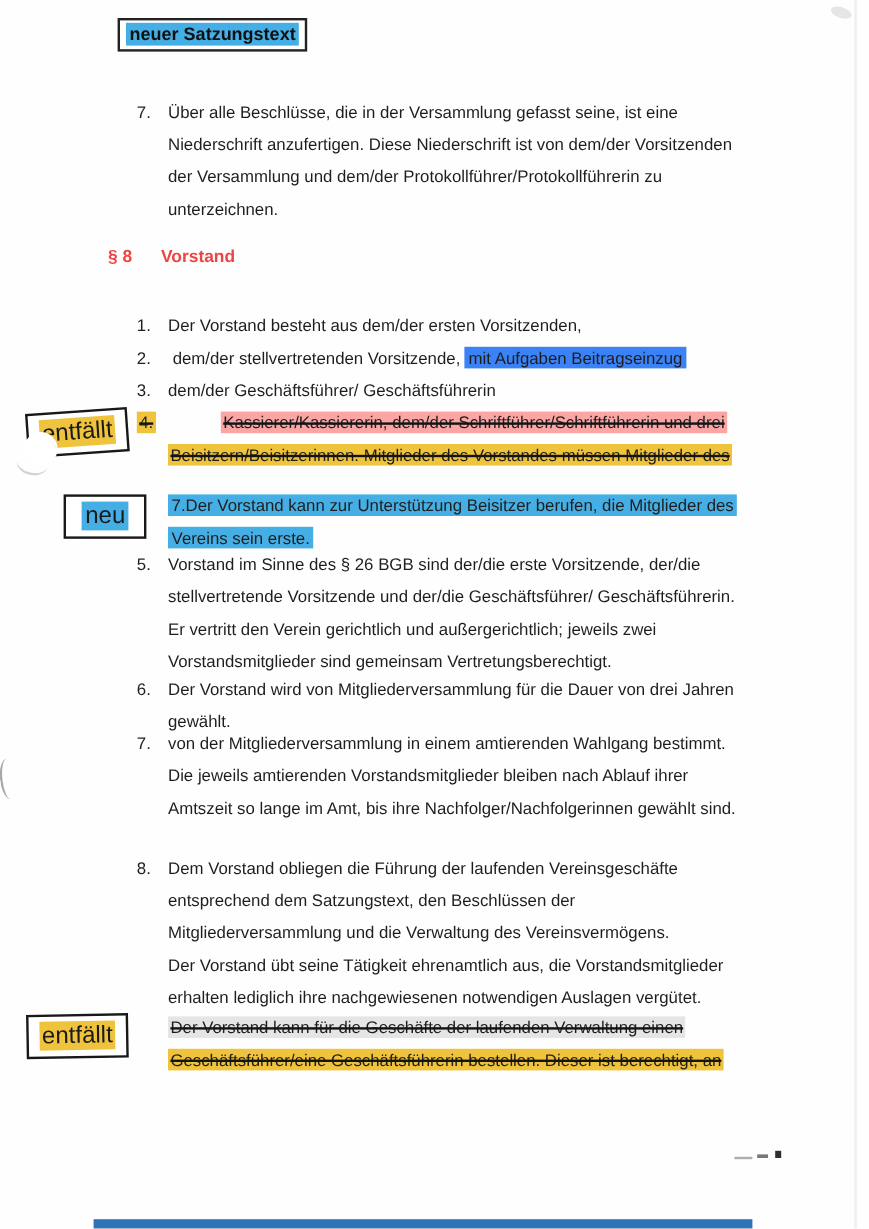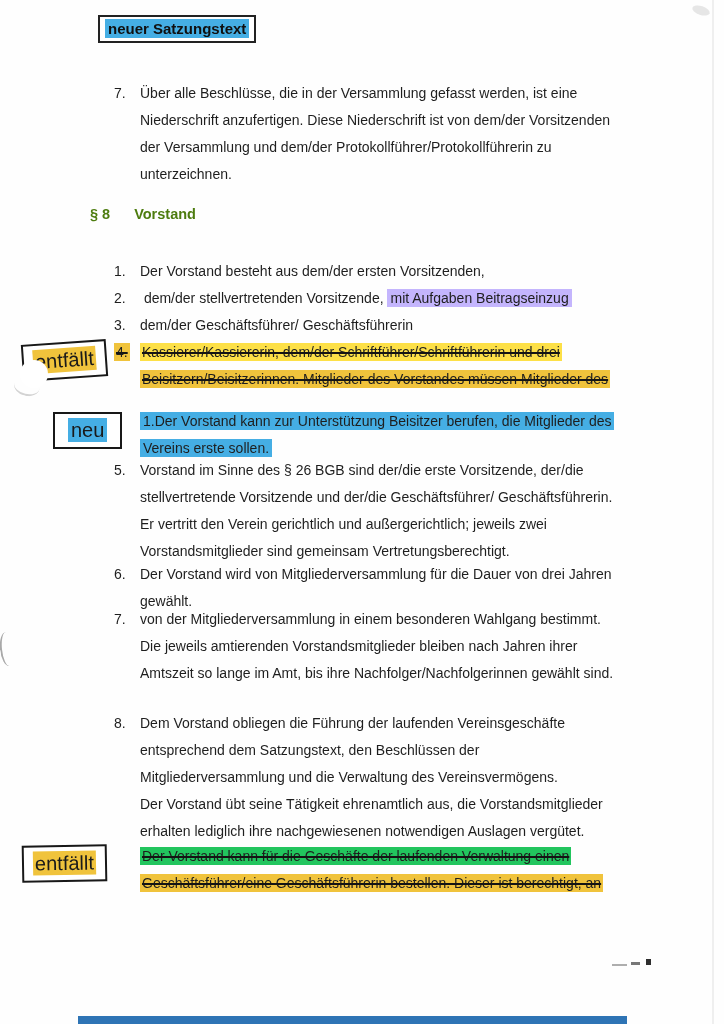--- a/index.html
+++ b/index.html
@@ -8,21 +8,21 @@
     background:#fefefe;
     font-family:"Liberation Sans","DejaVu Sans",sans-serif;
     color:#1d1d1d;
   }
   .para{position:absolute;left:140px;font-size:14px;line-height:27px;color:#1e1e1e;}
   .line{white-space:pre;display:block;}
   .num{position:absolute;left:-26px;width:24px;white-space:pre;}
   .hl-blue{background:#45aee4;padding:1px 3px;}
   .hl-yellow{background:#f0c33c;padding:1px 2px;}
   .strike{text-decoration:line-through;text-decoration-thickness:1.8px;text-decoration-color:#141414;}
-  .heading{position:absolute;left:90px;font-size:14.5px;font-weight:bold;color:#4d7c0f;}
+  .heading{position:absolute;left:90px;font-size:14.5px;font-weight:bold;color:#ef4444;}
   .heading .h-title{margin-left:24px;}
 
   .anno-box{
     position:absolute;border:2px solid #181818;background:#fff;
     display:inline-block;
   }
   .top-box{left:98px;top:15px;padding:3px 5px;border-color:#222;}
   .top-box .label-top{font-weight:bold;font-size:15px;color:#101010;}
   .margin-label{font-size:20px;color:#1a1a1a;}
   .box-entf-top{left:22px;top:342px;padding:5px 9px;transform:rotate(-4deg);}
@@ -59,88 +59,88 @@
 
 <div class="page">
 
   <div class="anno-box top-box">
     <span class="label-top hl-blue" style="background: rgb(69, 174, 228);">neuer Satzungstext</span>
   </div>
   <div class="smudge-top-right"></div>
 
   <div class="para" style="top:80px;left:140px;">
     <span class="num">7.</span>
-    <span class="line">Über alle Beschlüsse, die in der Versammlung gefasst werden, ist eine</span>
+    <span class="line">Über alle Beschlüsse, die in der Versammlung gefasst seine, ist eine</span>
     <span class="line">Niederschrift anzufertigen. Diese Niederschrift ist von dem/der Vorsitzenden</span>
     <span class="line">der Versammlung und dem/der Protokollführer/Protokollführerin zu</span>
     <span class="line">unterzeichnen.</span>
   </div>
 
   <div class="heading" style="top:206px;">
     <span>§ 8</span><span class="h-title">Vorstand</span>
   </div>
 
   <div class="para" style="top:258px;">
     <span class="num">1.</span>
     <span class="line">Der Vorstand besteht aus dem/der ersten Vorsitzenden,</span>
   </div>
 
   <div class="para" style="top:285px;">
     <span class="num">2.</span>
-    <span class="line"><span> dem/der stellvertretenden Vorsitzende, </span><span class="hl-blue" style="background: #c4b5fd;">mit Aufgaben Beitragseinzug</span></span>
+    <span class="line"><span> dem/der stellvertretenden Vorsitzende, </span><span class="hl-blue" style="background: #3b82f6;">mit Aufgaben Beitragseinzug</span></span>
   </div>
 
   <div class="para" style="top:312px;">
     <span class="num">3.</span>
     <span class="line">dem/der Geschäftsführer/ Geschäftsführerin</span>
   </div>
 
   <div class="para" style="top:339px;">
     <span class="num"><span class="hl-yellow strike" style="background: rgb(240, 195, 60);">4.</span></span>
-    <span class="line"><span class="hl-yellow strike" style="background: #fde047;">Kassierer/Kassiererin, dem/der Schriftführer/Schriftführerin und drei</span></span>
+    <span class="line"><span class="hl-yellow strike" style="background: #fca5a5; margin-left: 44px;">Kassierer/Kassiererin, dem/der Schriftführer/Schriftführerin und drei</span></span>
     <span class="line"><span class="hl-yellow strike" style="background: rgb(240, 195, 60);">Beisitzern/Beisitzerinnen. Mitglieder des Vorstandes müssen Mitglieder des</span></span>
   </div>
 
   <div class="para" style="top:408px;">
-    <span class="line"><span class="hl-blue" style="background: rgb(69, 174, 228);">1.Der Vorstand kann zur Unterstützung Beisitzer berufen, die Mitglieder des</span></span>
-    <span class="line"><span class="hl-blue" style="background: rgb(69, 174, 228);">Vereins erste sollen.</span></span>
+    <span class="line"><span class="hl-blue" style="background: rgb(69, 174, 228);">7.Der Vorstand kann zur Unterstützung Beisitzer berufen, die Mitglieder des</span></span>
+    <span class="line"><span class="hl-blue" style="background: rgb(69, 174, 228);">Vereins sein erste.</span></span>
   </div>
 
   <div class="para" style="top:457px;">
     <span class="num">5.</span>
     <span class="line">Vorstand im Sinne des § 26 BGB sind der/die erste Vorsitzende, der/die</span>
     <span class="line">stellvertretende Vorsitzende und der/die Geschäftsführer/ Geschäftsführerin.</span>
     <span class="line">Er vertritt den Verein gerichtlich und außergerichtlich; jeweils zwei</span>
     <span class="line">Vorstandsmitglieder sind gemeinsam Vertretungsberechtigt.</span>
   </div>
 
   <div class="para" style="top:561px;">
     <span class="num">6.</span>
     <span class="line">Der Vorstand wird von Mitgliederversammlung für die Dauer von drei Jahren</span>
     <span class="line">gewählt.</span>
   </div>
 
   <div class="para" style="top:606px;">
     <span class="num">7.</span>
-    <span class="line">von der Mitgliederversammlung in einem besonderen Wahlgang bestimmt.</span>
-    <span class="line">Die jeweils amtierenden Vorstandsmitglieder bleiben nach Jahren ihrer</span>
+    <span class="line">von der Mitgliederversammlung in einem amtierenden Wahlgang bestimmt.</span>
+    <span class="line">Die jeweils amtierenden Vorstandsmitglieder bleiben nach Ablauf ihrer</span>
     <span class="line">Amtszeit so lange im Amt, bis ihre Nachfolger/Nachfolgerinnen gewählt sind.</span>
   </div>
 
   <div class="para" style="top:710px;">
     <span class="num">8.</span>
     <span class="line">Dem Vorstand obliegen die Führung der laufenden Vereinsgeschäfte</span>
     <span class="line">entsprechend dem Satzungstext, den Beschlüssen der</span>
     <span class="line">Mitgliederversammlung und die Verwaltung des Vereinsvermögens.</span>
     <span class="line">Der Vorstand übt seine Tätigkeit ehrenamtlich aus, die Vorstandsmitglieder</span>
     <span class="line">erhalten lediglich ihre nachgewiesenen notwendigen Auslagen vergütet.</span>
   </div>
 
   <div class="para" style="top:843px;">
-    <span class="line"><span class="hl-yellow strike" style="background: #22c55e; text-align: center;">Der Vorstand kann für die Geschäfte der laufenden Verwaltung einen</span></span>
+    <span class="line"><span class="hl-yellow strike" style="background: #e5e5e5; text-align: center;">Der Vorstand kann für die Geschäfte der laufenden Verwaltung einen</span></span>
     <span class="line"><span class="hl-yellow strike" style="background: rgb(240, 195, 60);">Geschäftsführer/eine Geschäftsführerin bestellen. Dieser ist berechtigt, an</span></span>
   </div>
 
   <div class="anno-box box-entf-top">
     <span class="margin-label hl-yellow" style="background: rgb(240, 195, 60);">entfällt</span>
   </div>
   <div class="blob"></div>
   <div class="blob-tail"></div>
 
   <div class="anno-box box-neu">

